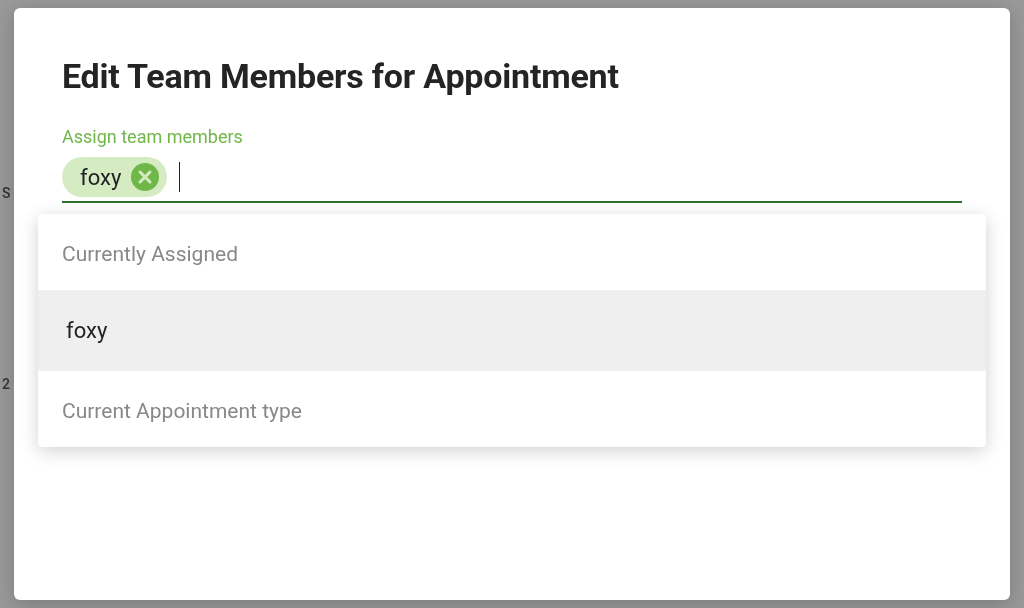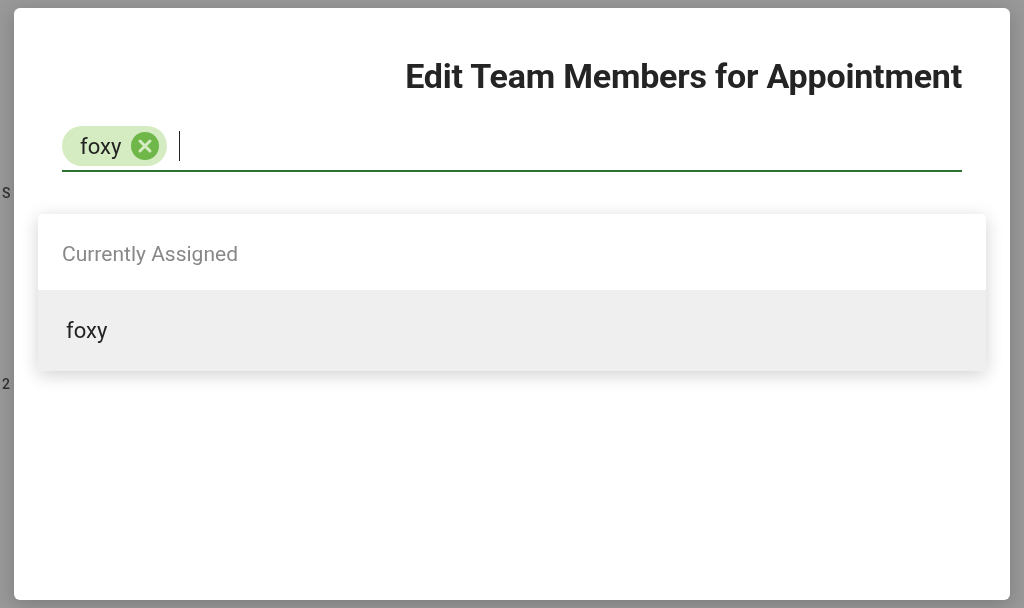--- a/index.html
+++ b/index.html
@@ -26,21 +26,20 @@
       box-shadow: 0 4px 20px rgba(0,0,0,0.2);
       padding: 48px;
       overflow: visible;
     }
     .modal-title {
       font-size: 34px;
       font-weight: 700;
       color: #242424;
       margin-bottom: 30px;
       letter-spacing: -0.2px;
-      text-align: right;
     }
     .field-label {
       font-size: 18px;
       color: #6fb749;
       margin-bottom: 10px;
     }
     .chip-input-row {
       display: flex;
       align-items: center;
       gap: 16px;
@@ -143,30 +142,32 @@
 <div class="left-peek">
   <span class="left-peek-text" style="top:185px; left:2px;">S</span>
   <span class="left-peek-text" style="top:376px; left:2px;">2</span>
 </div>
 
 <div class="green-button-peek"></div>
 
 <div class="modal">
   <h1 class="modal-title">Edit Team Members for Appointment</h1>
 
+  <div class="field-label">Assign team members</div>
 
   <div class="chip-input-row">
     <div class="chip">
       <span class="chip-label">foxy</span>
       <span class="chip-remove">
         <svg viewBox="0 0 16 16">
           <path d="M3 3 L13 13 M13 3 L3 13"></path>
         </svg>
       </span>
     </div>
     <div class="text-cursor"></div>
   </div>
 </div>
 
 <div class="dropdown">
   <div class="group-header">Currently Assigned</div>
   <div class="option highlighted">foxy</div>
+  <div class="group-header">Current Appointment type</div>
 </div>
 
 </body></html>

